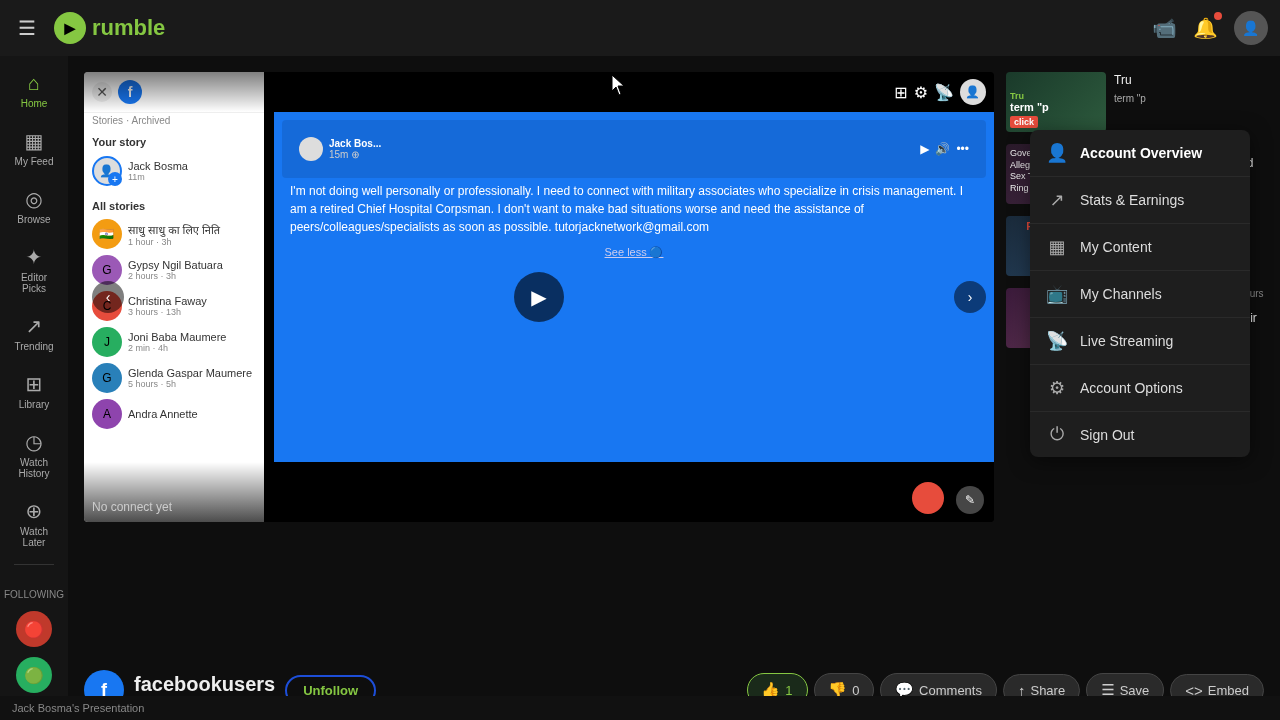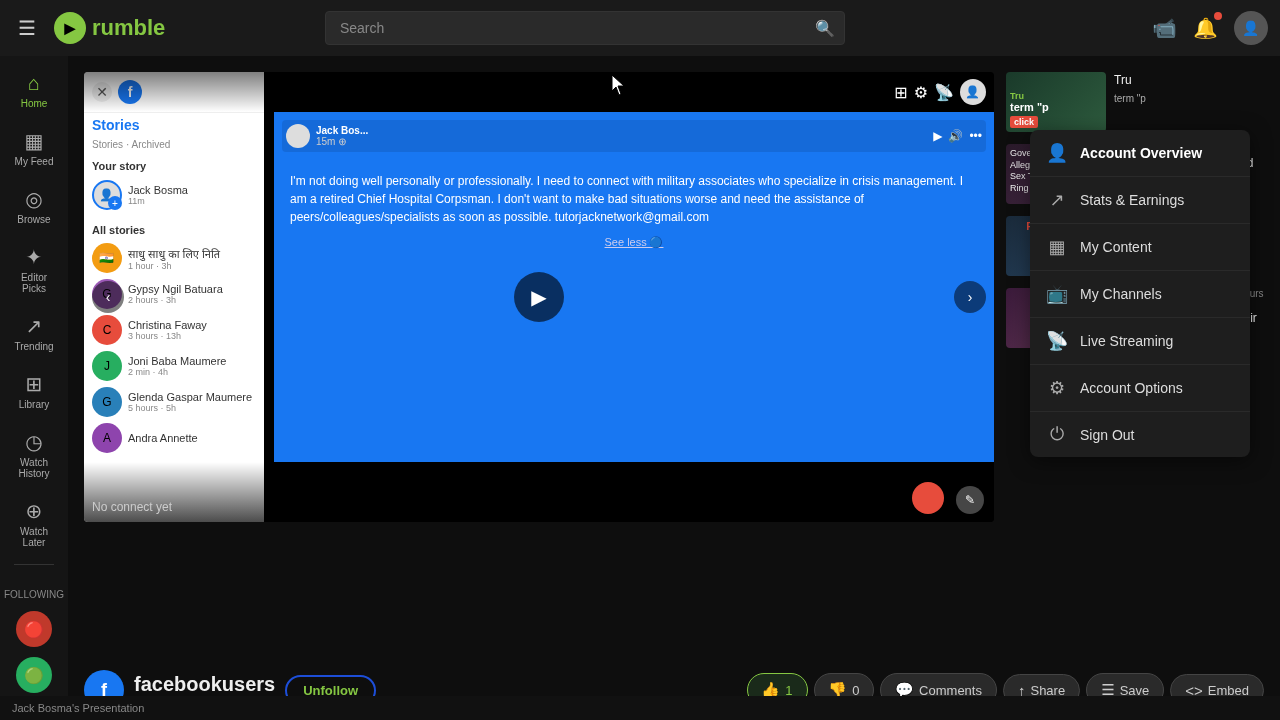--- a/index.html
+++ b/index.html
@@ -304,23 +304,23 @@
       padding: 8px;
       color: #fff;
       font-size: 11px;
       overflow: hidden;
     }
     .video-post-header {
       display: flex;
       align-items: center;
       width: 100%;
       gap: 6px;
-      margin-bottom: 16px;
+      margin-bottom: 0;
       background: rgba(0,0,0,0.1);
-      padding: 4px;
+      padding: 17px;
       border-radius: 4px;
     }
     .post-avatar {
       width: 24px;
       height: 24px;
       border-radius: 50%;
       background: #ddd;
     }
     .post-name { font-size: 10px; font-weight: 600; }
     .post-controls { margin-left: auto; display: flex; gap: 6px; font-size: 12px; }
@@ -641,24 +641,20 @@
   </style>
 </head>
 <body>
 
 <nav class="top-nav">
   <span class="nav-hamburger">☰</span>
   <a class="nav-logo" href="#">
     <div class="nav-logo-icon">▶</div>
     <span>rumble</span>
   </a>
-  <div class="search-bar">
-    <input type="text" placeholder="Search" style="">
-    <span class="search-icon-btn">🔍</span>
-  </div>
   <div class="nav-right">
     <span class="nav-icon-btn">📹</span>
     <span class="nav-icon-btn" style="position:relative;">
       🔔
       <span class="notif-badge"></span>
     </span>
     <div class="avatar-circle">👤</div>
   </div>
 </nav>
 
@@ -705,21 +701,20 @@
 
   <div class="video-section">
 
     <div class="video-player-container">
 
       <div class="fb-stories-panel">
         <div class="fb-panel-header">
           <div class="fb-close-btn">✕</div>
           <div class="fb-logo-circle">f</div>
         </div>
-        <div class="stories-title" style="padding:4px 8px;">Stories</div>
         <div class="stories-subtitle">Stories · Archived</div>
 
         <div class="your-story-section">
           <div class="your-story-label">Your story</div>
           <div class="story-person">
             <div class="story-avatar blue-ring">
               👤
               <div class="add-btn">+</div>
             </div>
             <div>

